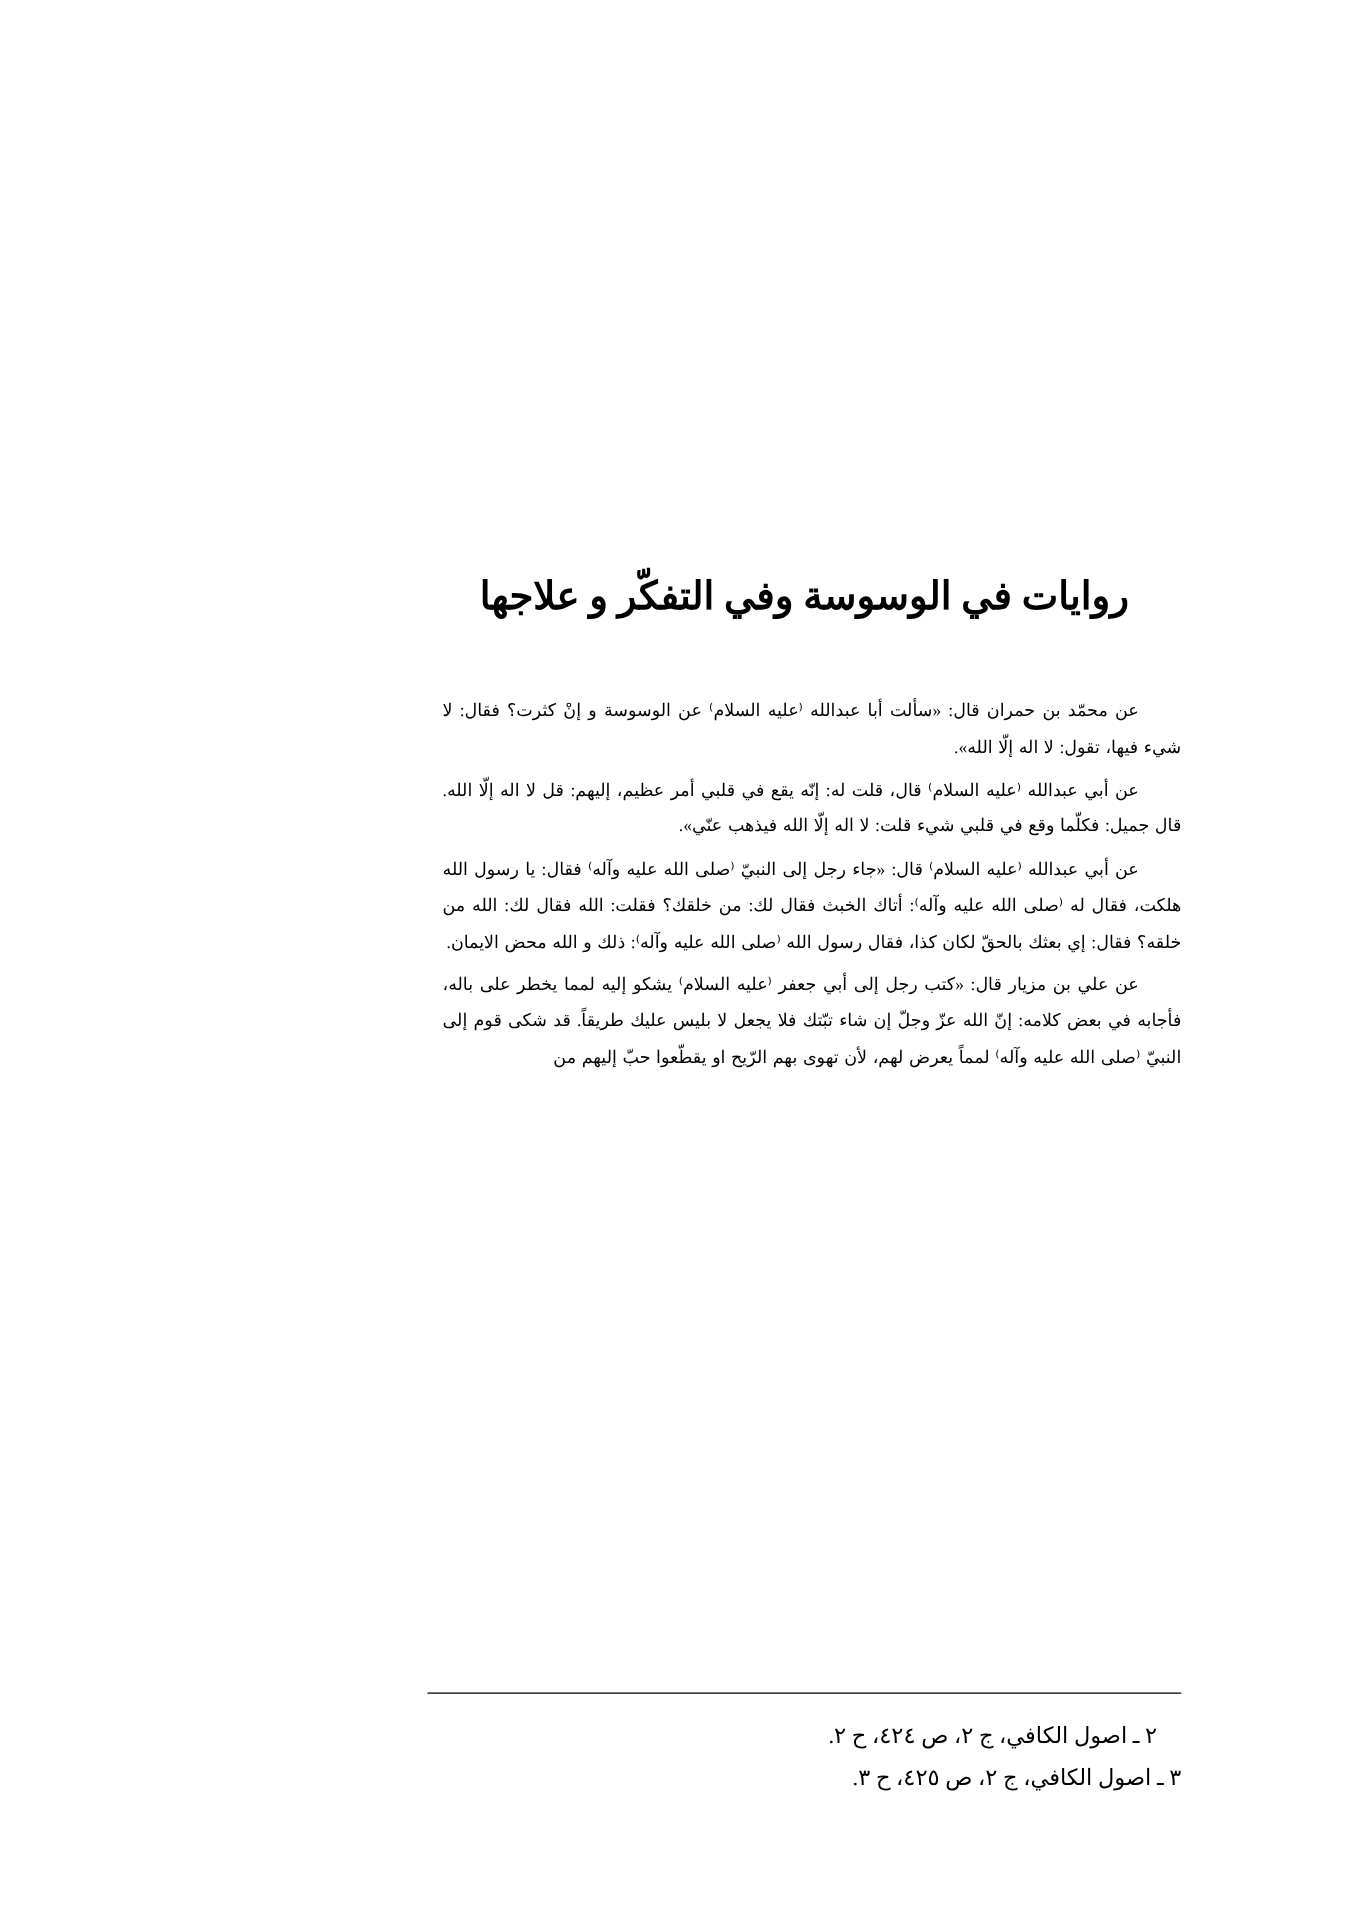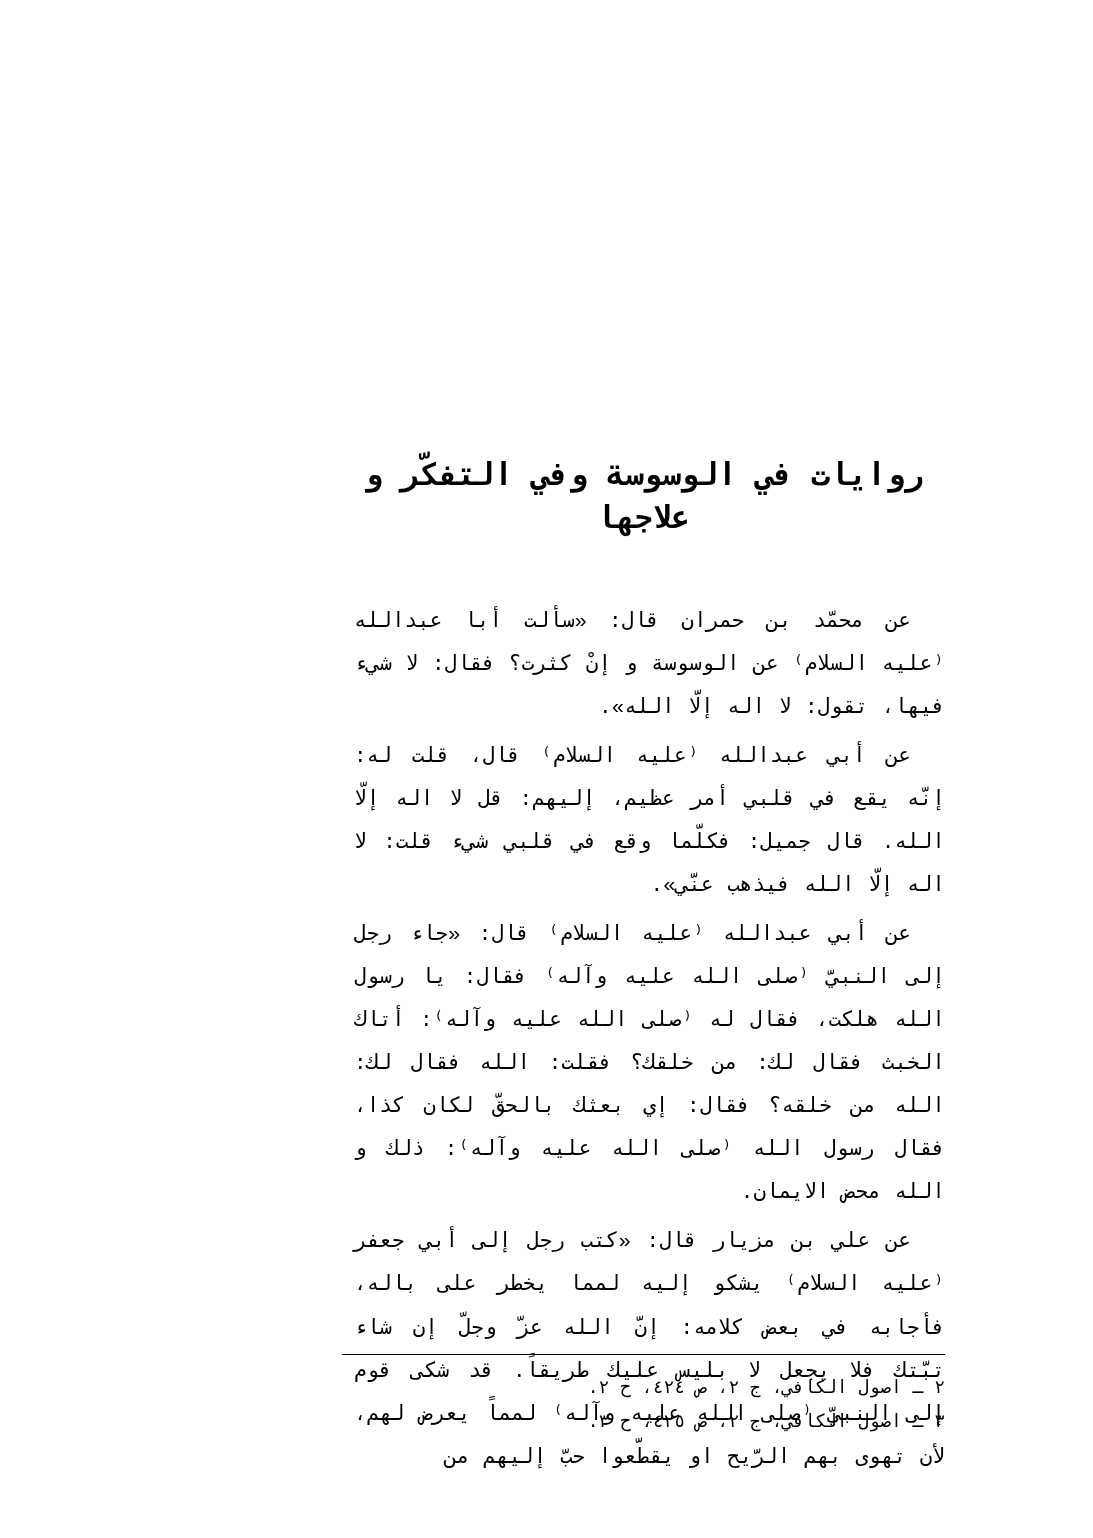--- a/index.html
+++ b/index.html
@@ -5,40 +5,40 @@
   html, body {
     margin: 0;
     padding: 0;
     background: #ffffff;
   }
   .page {
     position: relative;
     width: 899px;
     height: 1538px;
     background: #ffffff;
-    font-family: Liberation Mono, monospace;
+    font-family: Liberation Serif, serif;
     color: #000000;
     overflow: hidden;
   }
   .content {
     position: absolute;
     top: 455px;
     right: 148px;
     left: 148px;
   }
   .page-title {
     text-align: center;
     font-size: 31px;
     font-weight: bold;
     letter-spacing: 0px;
     margin: 0 0 58px 0;
     line-height: 1.4;
   }
   .para {
-    font-size: 21px;
+    font-size: 14px;
     line-height: 2.05;
     text-align: justify;
     text-align-last: right;
     margin: 0 0 6px 12px;
     word-spacing: 1px;
   }
   .para.indent {
     text-indent: 34px;
   }
   .footnotes {
@@ -55,25 +55,25 @@
   }
   .fn-row {
     display: flex;
     flex-direction: row;
     justify-content: flex-start;
     font-size: 18px;
     line-height: 1.9;
   }
   .fn-col {
     width: 50%;
-    text-align: right;
+    text-align: center;
   }
   .fn-col.single {
     width: 50%;
-    text-align: left;
+    text-align: right;
   }
   .fn-item {
     white-space: nowrap;
   }
 </style>
 </head>
 <body>
 
 <div class="page">
 

